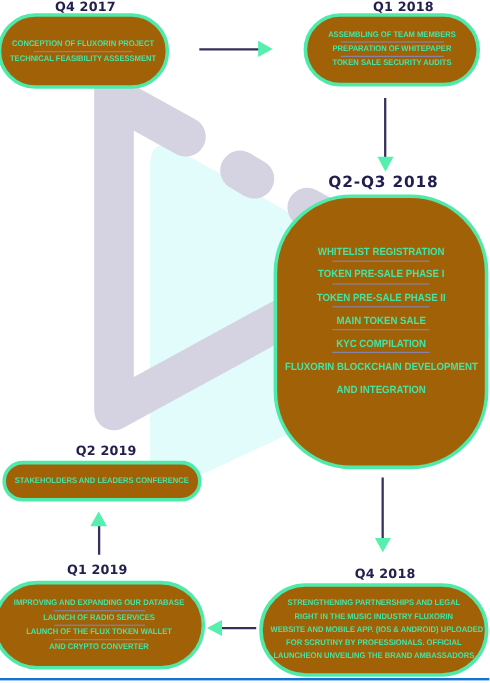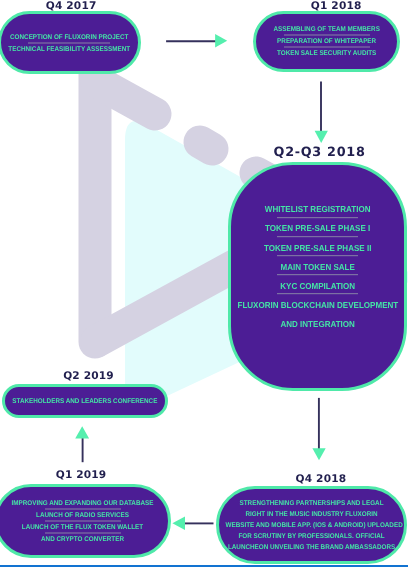--- a/index.html
+++ b/index.html
@@ -7,21 +7,21 @@
   body {
     width:408px; height:569px; position:relative; overflow:hidden;
     font-family:"Liberation Sans", sans-serif;
     -webkit-font-smoothing:antialiased;
     text-rendering:geometricPrecision;
   }
   #stage { position:absolute; left:0; top:0; width:408px; height:569px; background:#fff; }
   .wm, .conn-layer { position:absolute; left:0; top:0; width:408px; height:569px; }
 
   .node { position:absolute; box-sizing:border-box;
-          background:#4c1d95; border:3.5px solid #4fe9a9; }
+          background:#a16207; border:3.5px solid #4fe9a9; }
   .stack { position:absolute; left:0; right:0; top:50%; transform:translateY(-50%); }
   .q2q3 .stack { margin-top:-9px; }
   .row { color:#44e4a6; font-weight:bold; text-align:center; white-space:nowrap;
          font-size:6.8px; line-height:11px; transform:scaleX(0.93); }
   .sep { height:1px; background:#8683a6; margin:0 auto; }
 
   .q2q3 .row { font-size:8.7px; line-height:19.1px; transform:scaleX(0.925); }
 
   .qtitle { position:absolute; color:#211f4e; font-weight:bold; white-space:nowrap;
             font-family:"DejaVu Sans", sans-serif;

